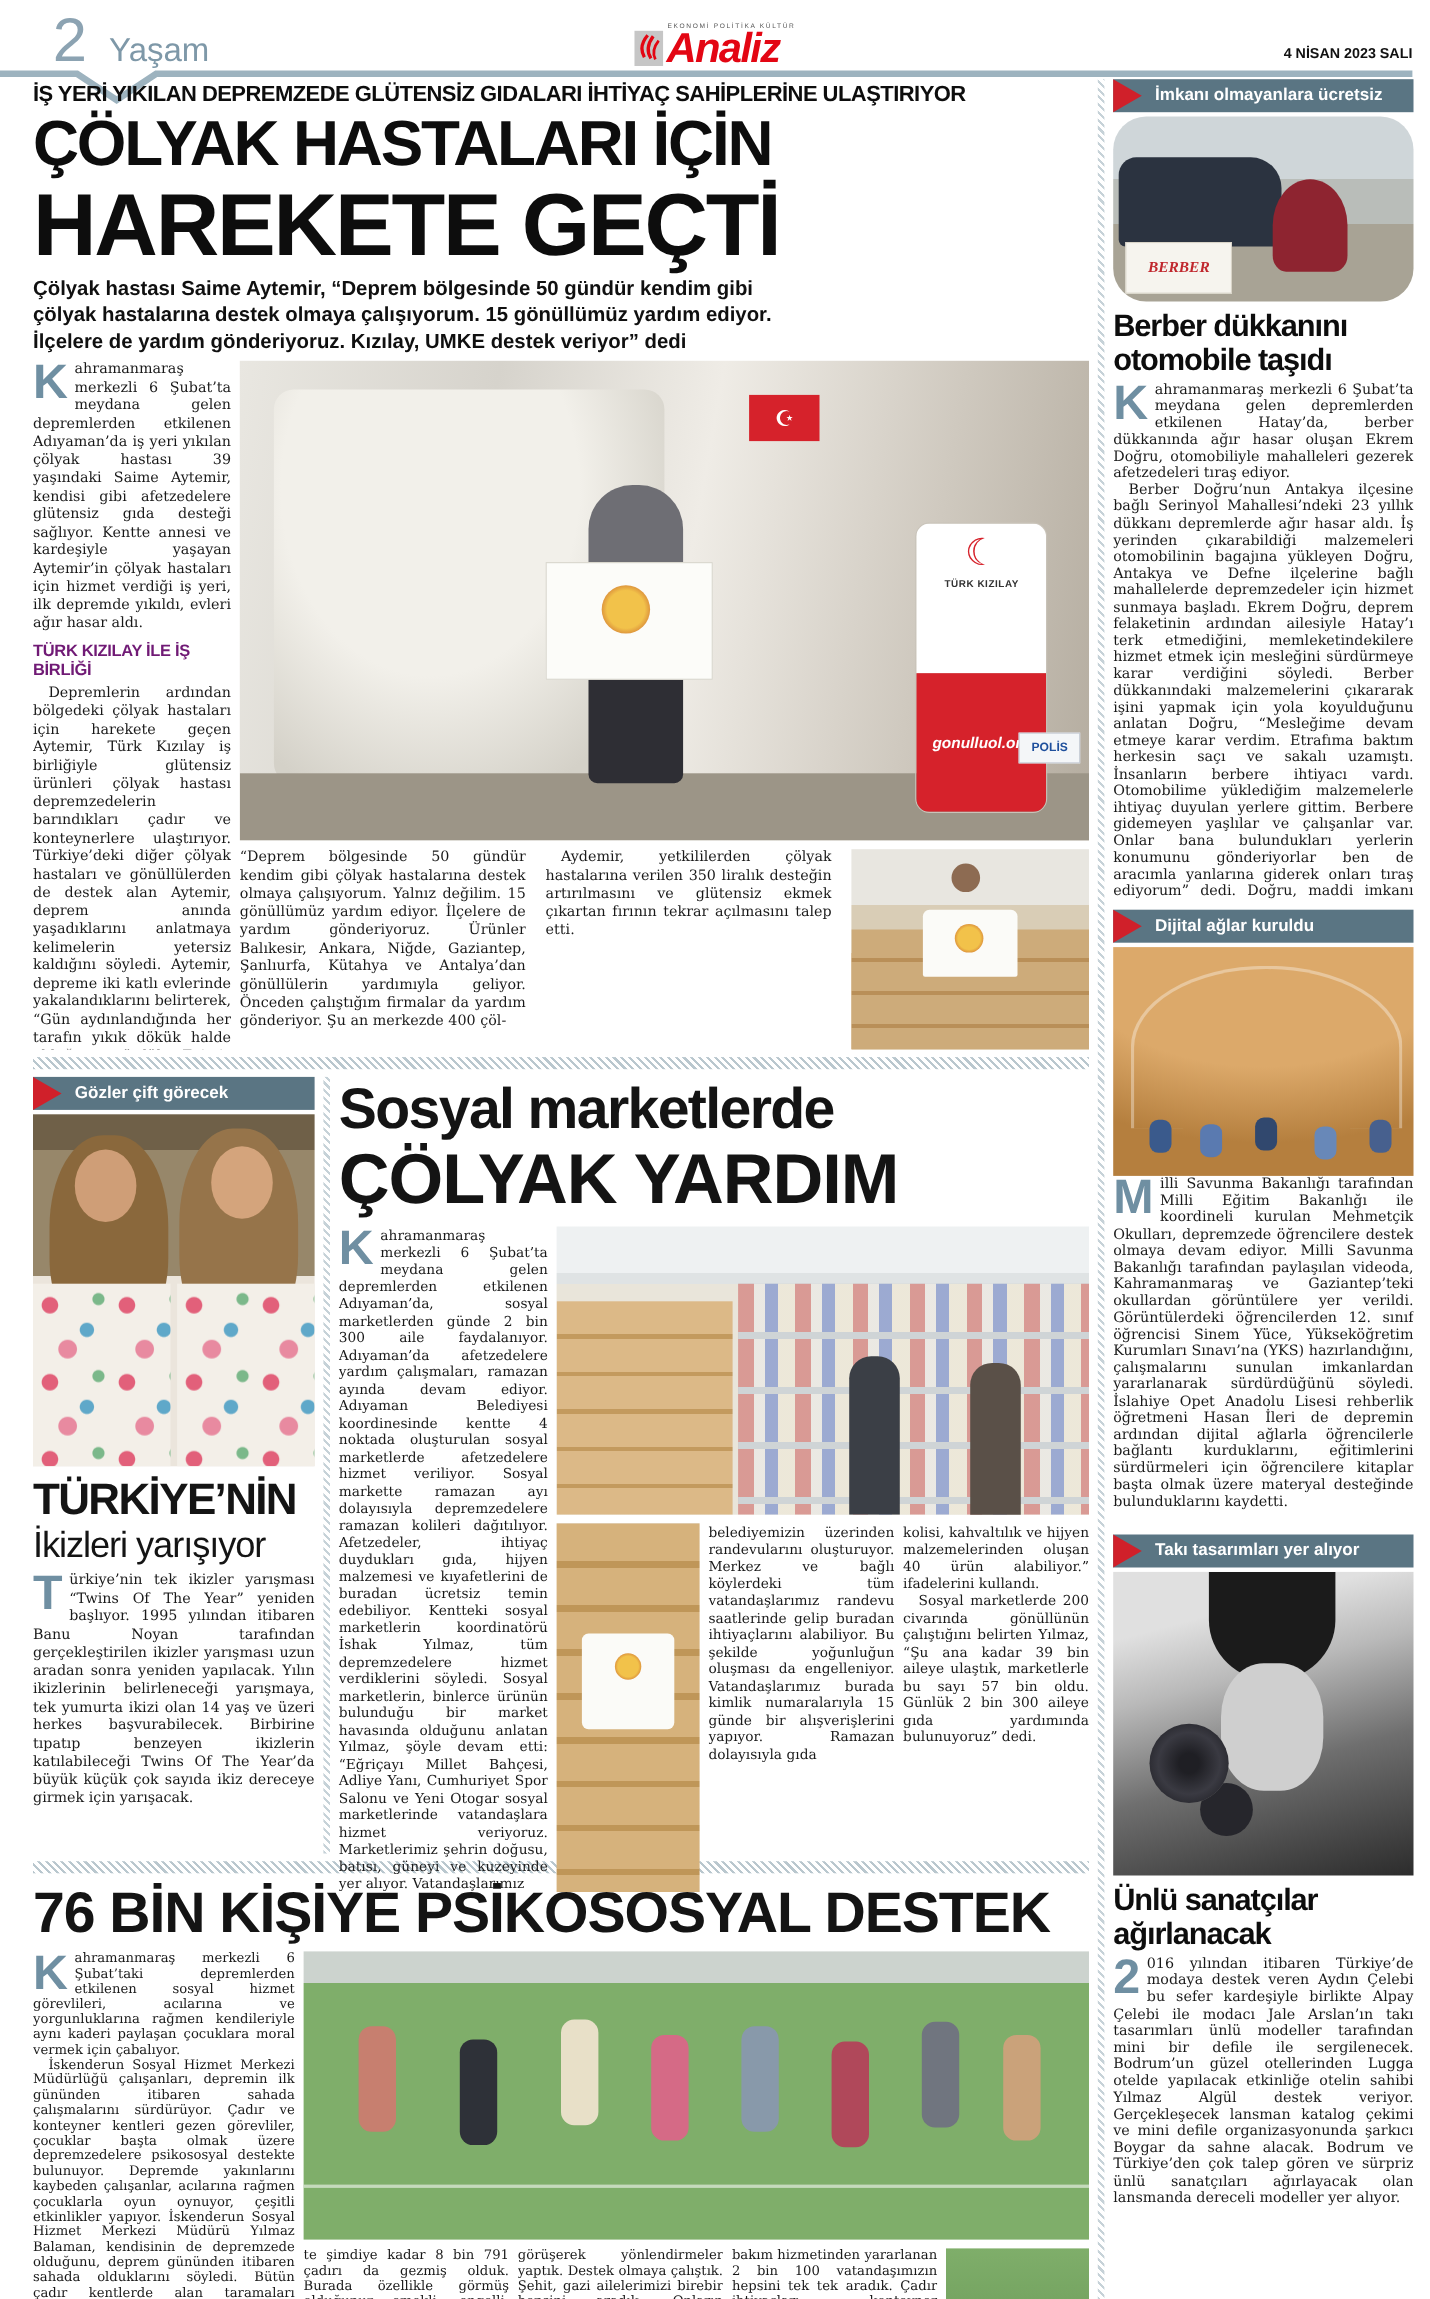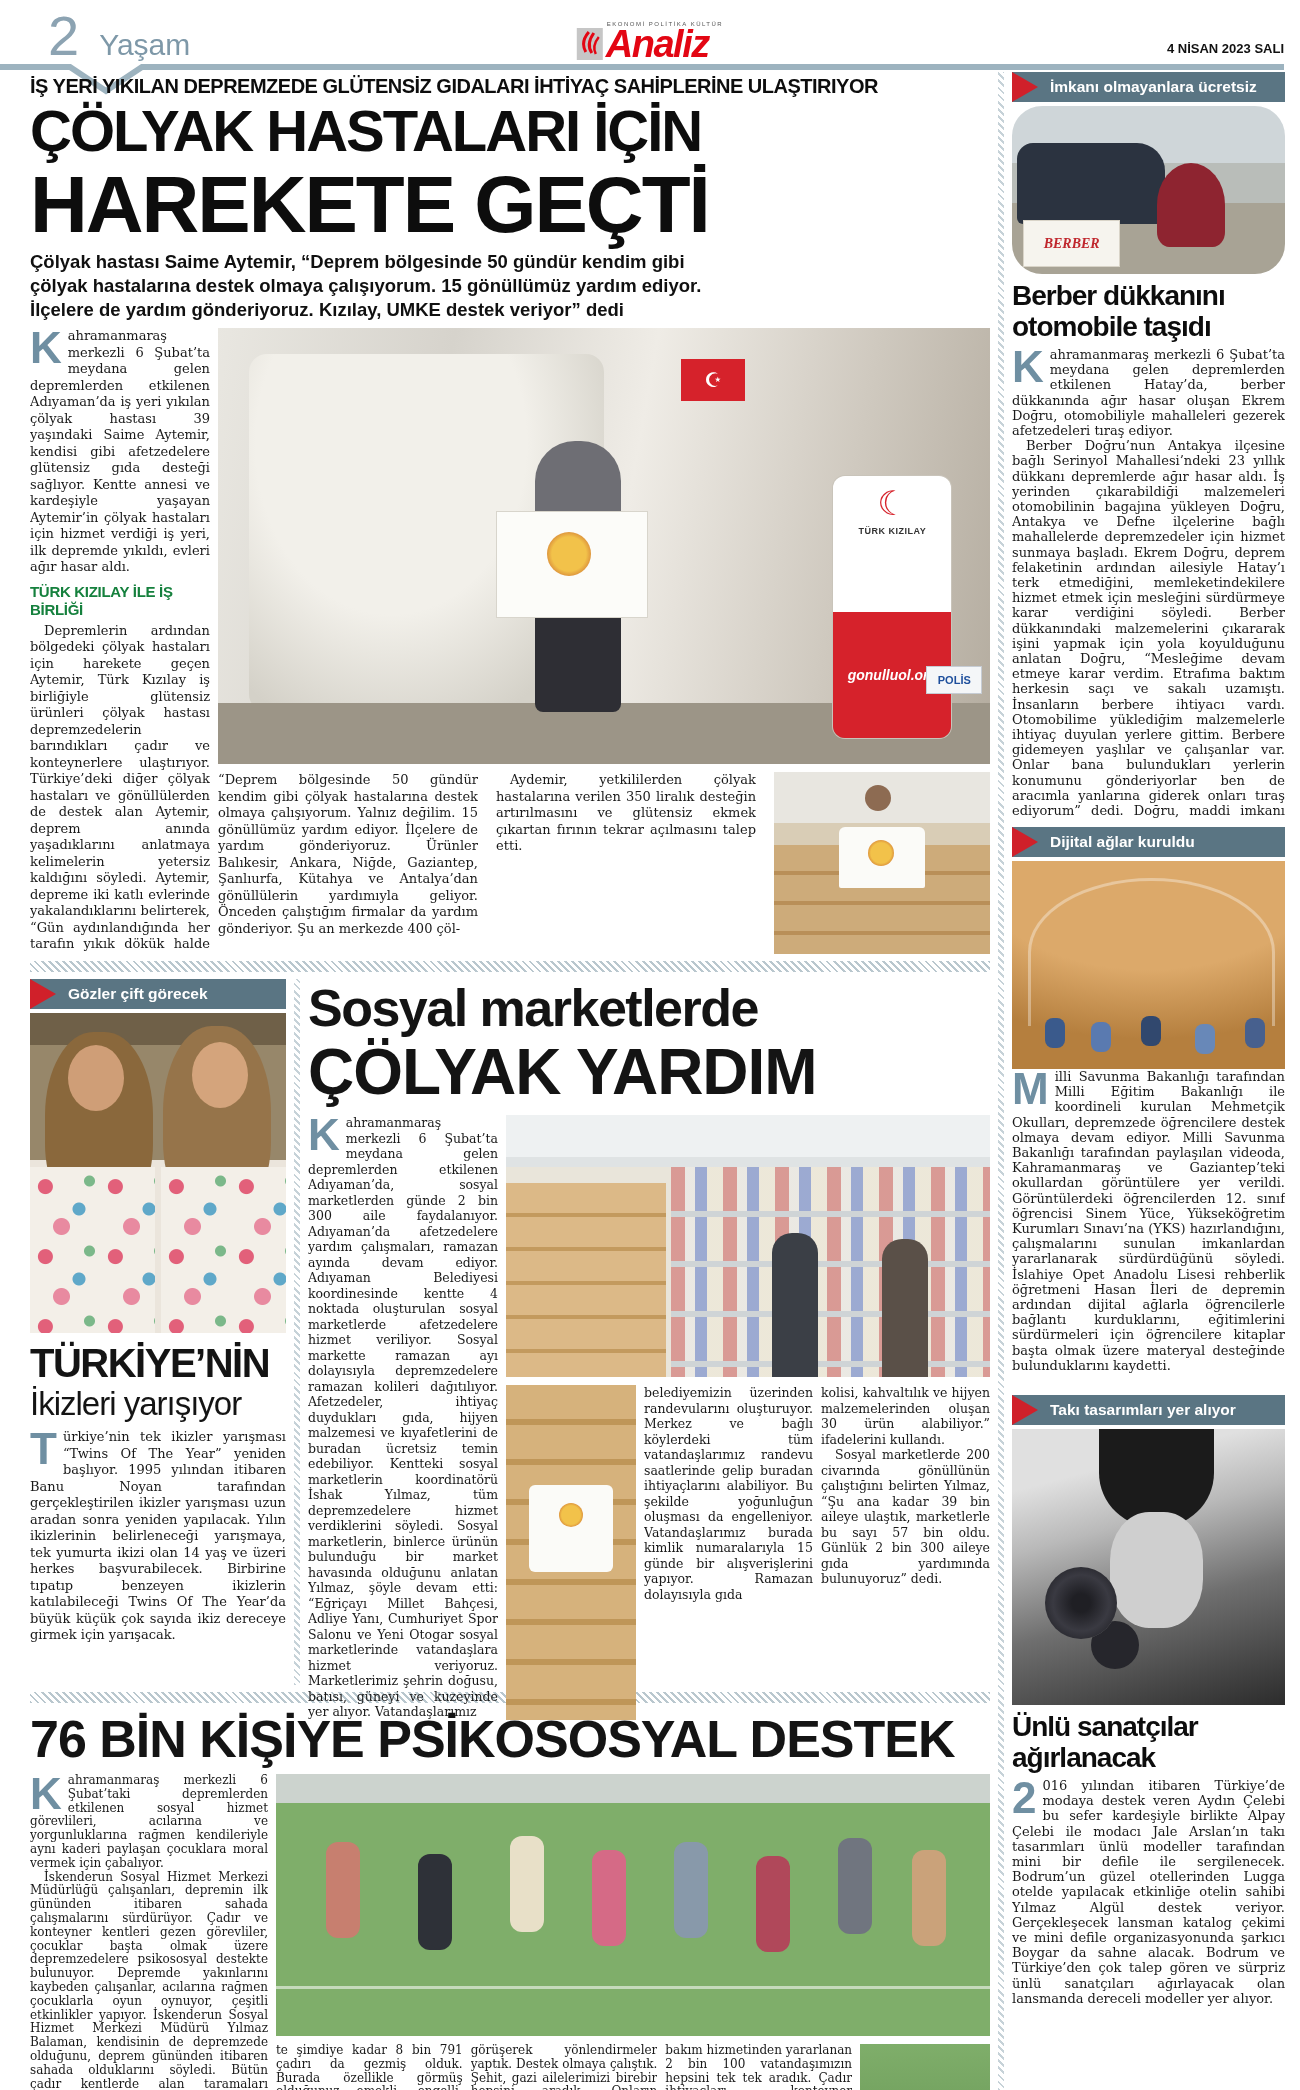--- a/index.html
+++ b/index.html
@@ -26,21 +26,21 @@
   
   .kicker{font:800 20px/28px "Liberation Sans",sans-serif;letter-spacing:-0.5px;color:#0d0d0d;}
   .h1a{font:700 58px/62px "Liberation Sans",sans-serif;letter-spacing:-2px;color:#0d0d0d;}
   .h1b{font:700 80px/86px "Liberation Sans",sans-serif;letter-spacing:-2px;color:#0d0d0d;}
   .deck{font:700 18.5px/24px "Liberation Sans",sans-serif;color:#101010;max-width:705px;margin:2px 0 6px;}
   .bd{font:13px/16.5px "DejaVu Serif",serif;text-align:justify;color:#191919;margin:0;}
   .bd.sm{font-size:12.5px;line-height:15.5px;}
   .bd.xs{font-size:12px;line-height:13.8px;}
   .ind{text-indent:14px;}
   .dropcap{float:left;font:700 44px/34px "Liberation Sans",sans-serif;color:#6f8fa2;padding:3px 6px 0 0;}
-  .crosshead{font:700 15px/18px "Liberation Sans",sans-serif;letter-spacing:-0.3px;margin:7px 0 4px;color:#15803d;}
+  .crosshead{font:700 15px/18px "Liberation Sans",sans-serif;letter-spacing:-0.3px;margin:7px 0 4px;color:#701a75;}
   .clipped{overflow:hidden;}
   
   .lbar{height:30px;background:#5a7583;color:#fff;font:700 15.5px/30px "Liberation Sans",sans-serif;
         padding-left:38px;position:relative;flex:0 0 auto;}
   .lbar .arrow{position:absolute;left:0;top:0;width:0;height:0;
         border-top:15px solid transparent;border-bottom:15px solid transparent;border-left:26px solid #d0202a;}
   
   .ph{position:relative;overflow:hidden;background:#d8d5cf;flex:0 0 auto;}
   .ph .el{position:absolute;}
   .ph-lead{background:linear-gradient(100deg,#e9e7e1 0%,#d6d3cc 28%,#efece6 52%,#cfc9bf 78%,#b4ac9f 100%);}
@@ -254,21 +254,21 @@
               <div class="market-bottom">
                 <div class="ph ph-strip" style="width:130px;">
                   <div class="el bag">
                       <i></i>
                     </div>
                 </div>
                 <div class="clipped" style="flex:1;">
                   <p class="bd sm">belediyemizin üzerinden randevularını oluşturuyor. Merkez ve bağlı köylerdeki tüm vatandaşlarımız randevu saatlerinde gelip buradan ihtiyaçlarını alabiliyor. Bu şekilde yoğunluğun oluşması da engelleniyor. Vatandaşlarımız burada kimlik numaralarıyla 15 günde bir alışverişlerini yapıyor. Ramazan dolayısıyla gıda</p>
                 </div>
                 <div class="clipped" style="flex:1;">
-                  <p class="bd sm">kolisi, kahvaltılık ve hijyen malzemelerinden oluşan 30 ürün alabiliyor.” ifadelerini kullandı.</p>
+                  <p class="bd sm">kolisi, kahvaltılık ve hijyen malzemelerinden oluşan 40 ürün alabiliyor.” ifadelerini kullandı.</p>
                   <p class="bd sm ind">Sosyal marketlerde 200 civarında gönüllünün çalıştığını belirten Yılmaz, “Şu ana kadar 39 bin aileye ulaştık, marketlerle bu sayı 57 bin oldu. Günlük 2 bin 300 aileye gıda yardımında bulunuyoruz” dedi.</p>
                 </div>
               </div>
             </div>
           </div>
         </section>
       </div>
 
       <div class="hhatch"></div>
 

